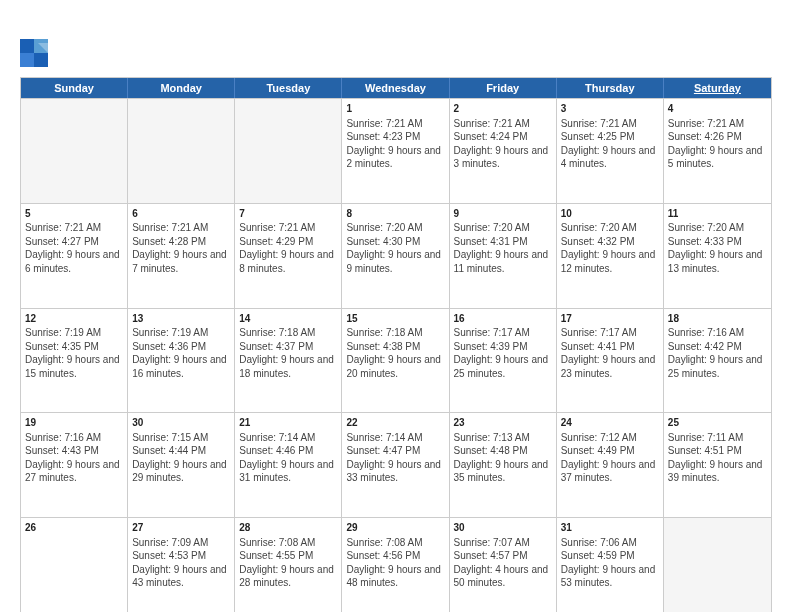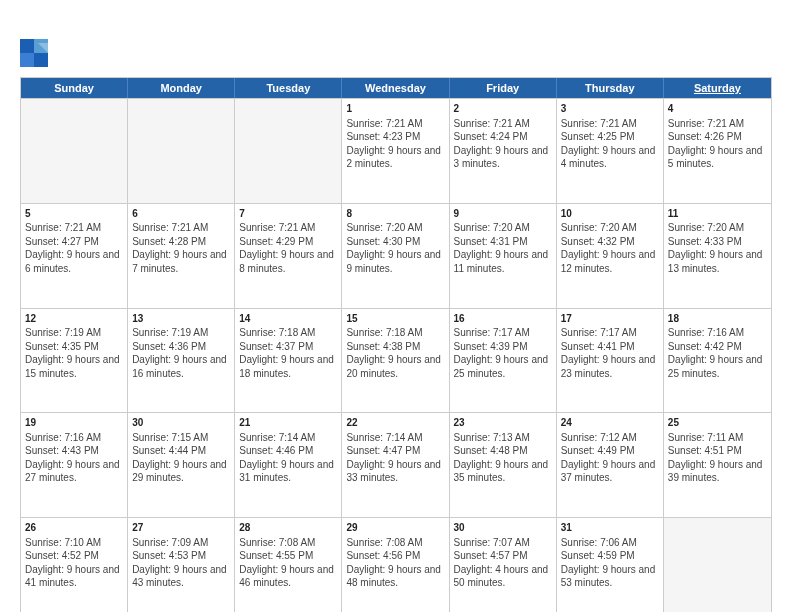--- a/index.html
+++ b/index.html
@@ -251,29 +251,28 @@
             <div class="day-info"><span>Sunrise: 7:12 AM</span><br><span>Sunset: 4:49 PM</span><br><span>Daylight: 9 hours and 37 minutes.</span></div>
           </div>
           <div class="cal-cell">
             <div class="day-num">25</div>
             <div class="day-info"><span>Sunrise: 7:11 AM</span><br><span>Sunset: 4:51 PM</span><br><span>Daylight: 9 hours and 39 minutes.</span></div>
           </div>
         </div>
         <div class="cal-row">
           <div class="cal-cell">
             <div class="day-num">26</div>
-            <div class="day-info"><span>Sunrise: 7:10 AM</span><br><span>Sunset: 4:52 PM</span><br><span>Daylight: 9 hours and 41 minutes.</span></div>
           </div>
           <div class="cal-cell">
             <div class="day-num">27</div>
             <div class="day-info"><span>Sunrise: 7:09 AM</span><br><span>Sunset: 4:53 PM</span><br><span>Daylight: 9 hours and 43 minutes.</span></div>
           </div>
           <div class="cal-cell">
             <div class="day-num">28</div>
-            <div class="day-info"><span>Sunrise: 7:08 AM</span><br><span>Sunset: 4:55 PM</span><br><span>Daylight: 9 hours and 46 minutes.</span></div>
+            <div class="day-info"><span>Sunrise: 7:08 AM</span><br><span>Sunset: 4:55 PM</span><br><span>Daylight: 9 hours and 28 minutes.</span></div>
           </div>
           <div class="cal-cell">
             <div class="day-num">29</div>
             <div class="day-info"><span>Sunrise: 7:08 AM</span><br><span>Sunset: 4:56 PM</span><br><span>Daylight: 9 hours and 48 minutes.</span></div>
           </div>
           <div class="cal-cell">
             <div class="day-num">30</div>
             <div class="day-info"><span>Sunrise: 7:07 AM</span><br><span>Sunset: 4:57 PM</span><br><span>Daylight: 4 hours and 50 minutes.</span></div>
           </div>
           <div class="cal-cell">

